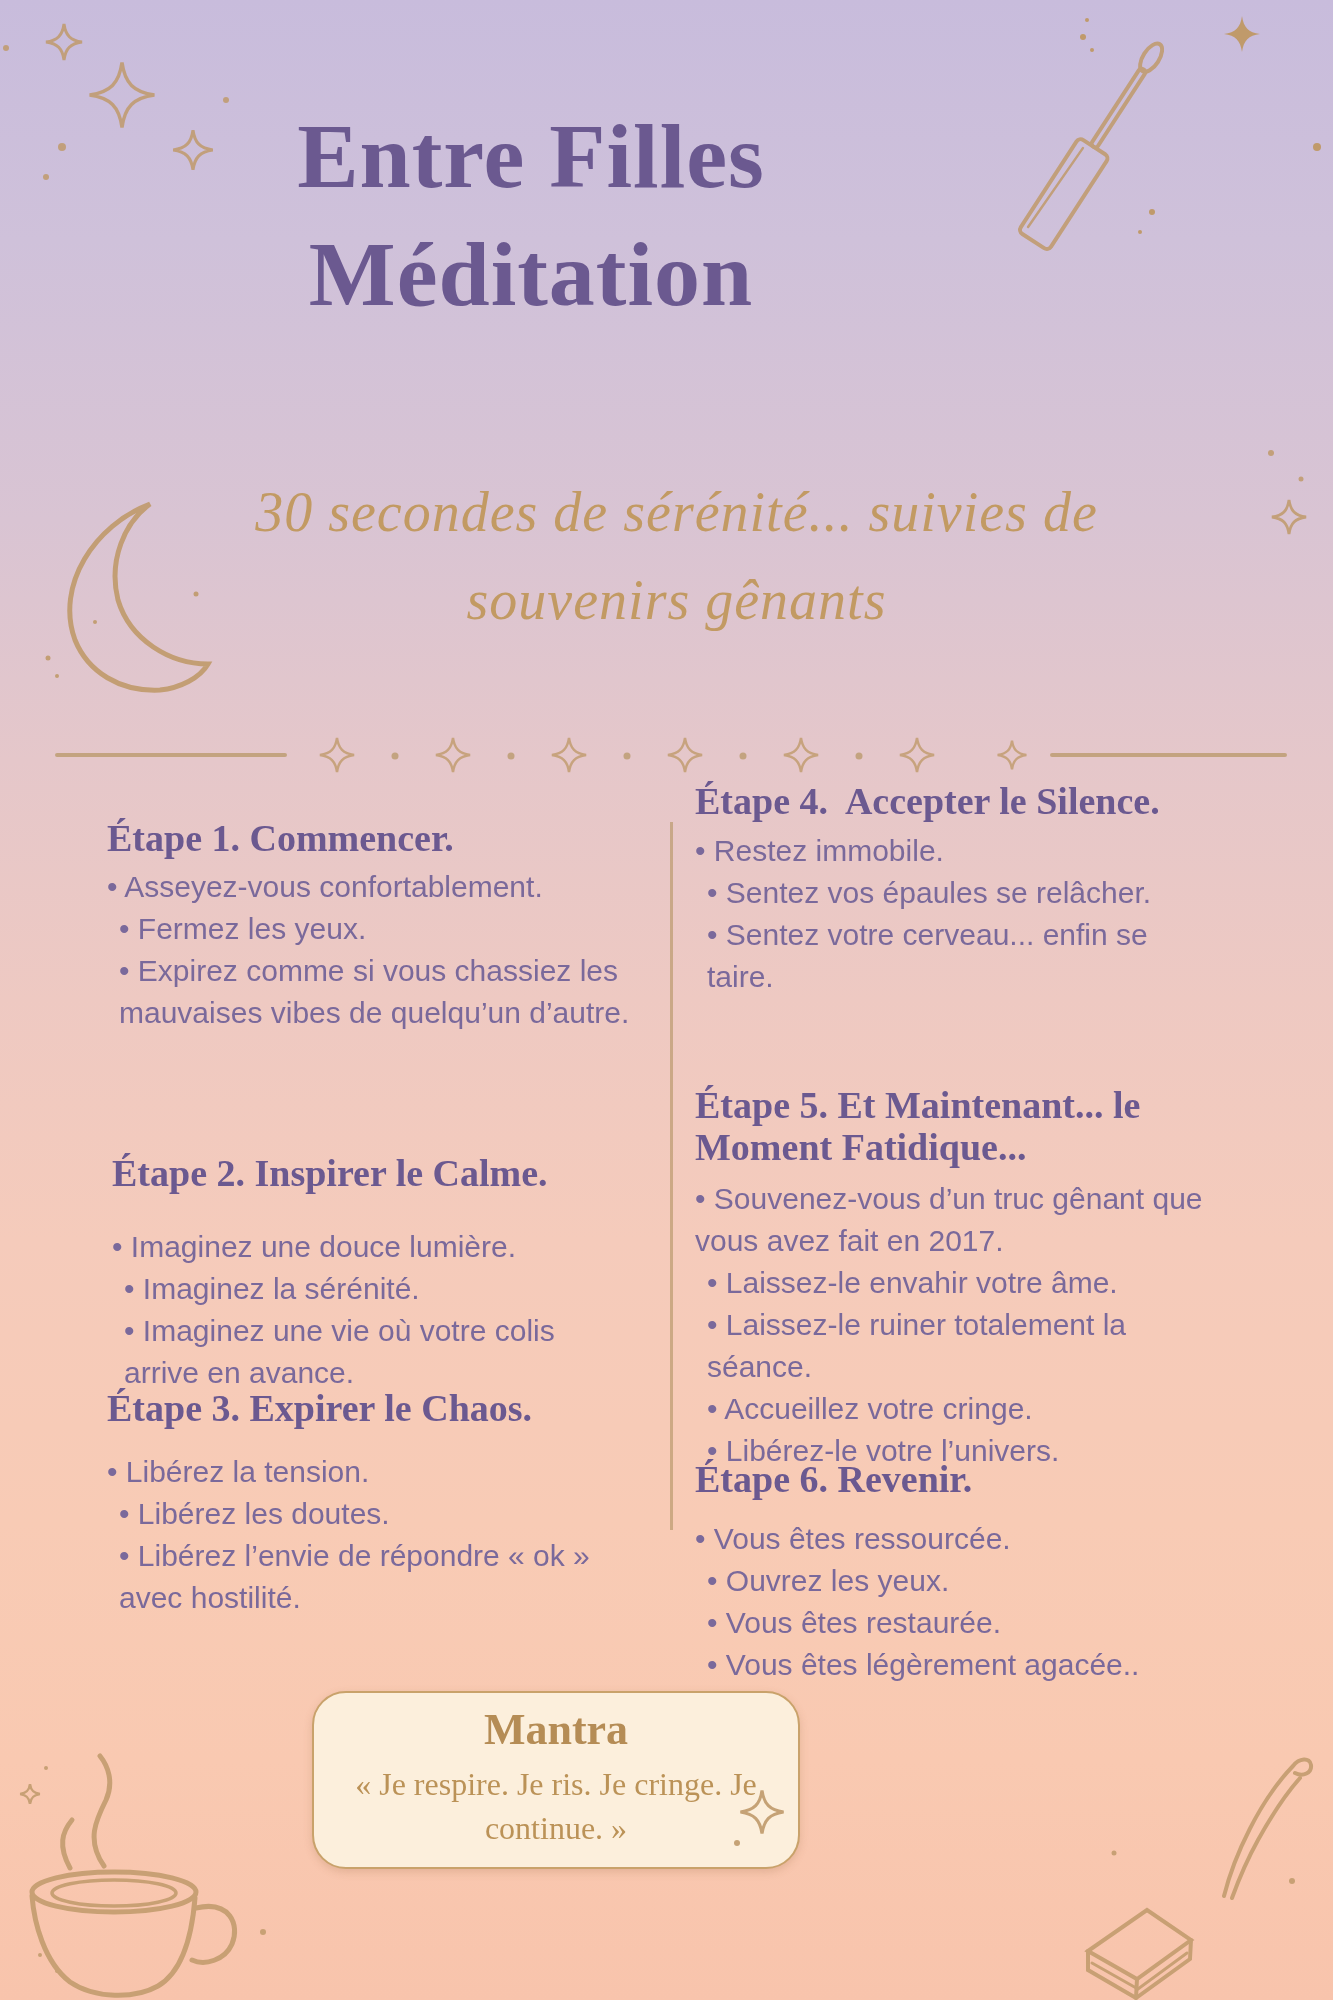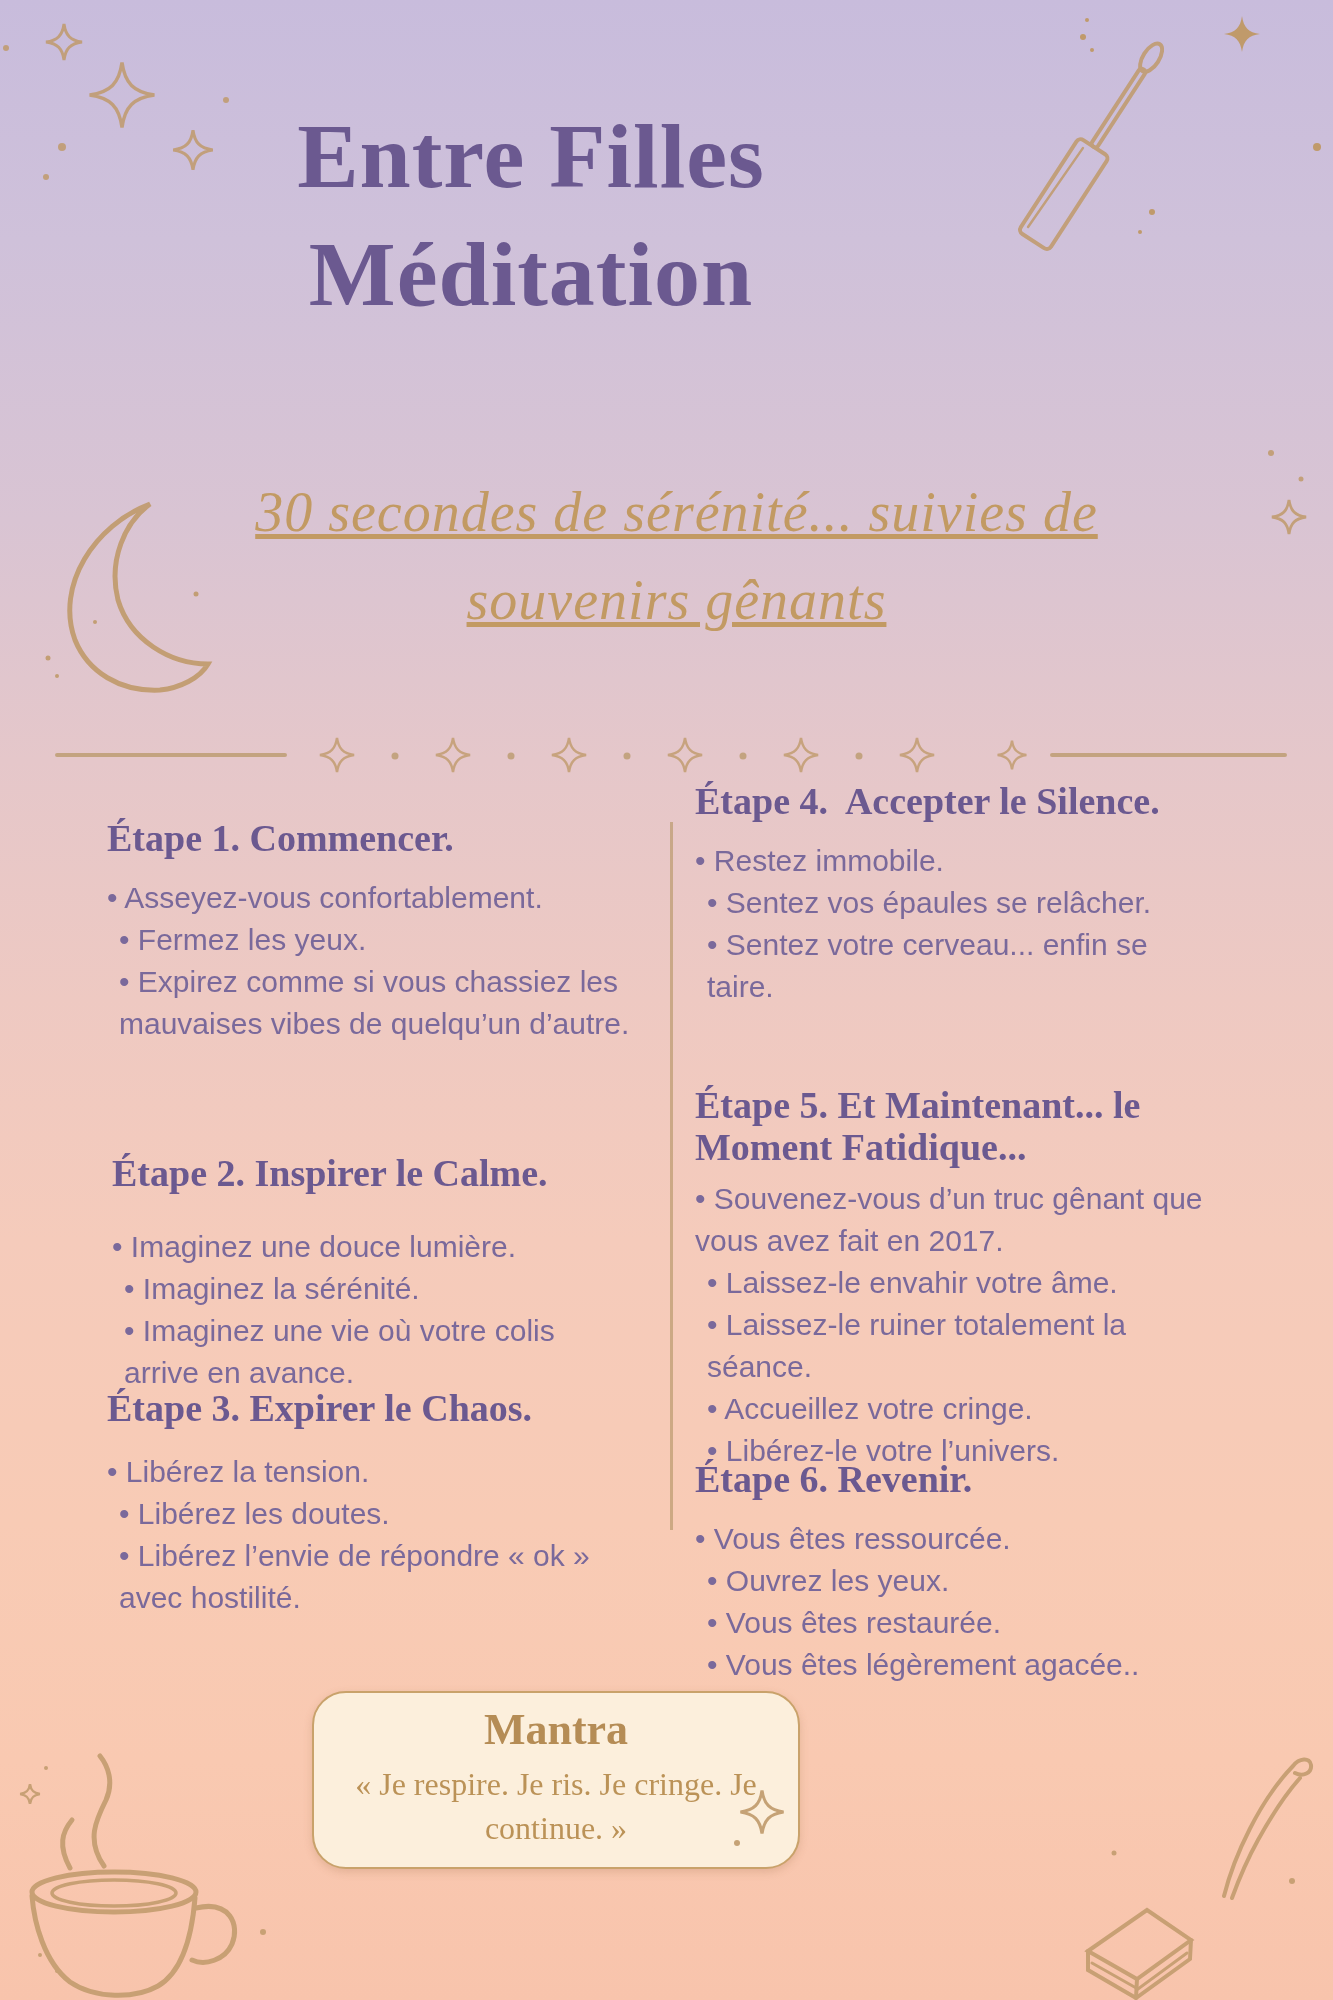--- a/index.html
+++ b/index.html
@@ -19,37 +19,37 @@
     text-align:center;
     font-family:"Liberation Serif", serif;
     font-weight:700;color:#6b5990;
     font-size:92px;line-height:1.28;letter-spacing:1px;
   }
   .subtitle{
     position:absolute;left:20px;top:468px;width:1313px;z-index:2;
     text-align:center;
     font-family:"Liberation Serif", serif;
     font-style:italic;color:#c29a63;
-    font-size:56px;line-height:1.58;letter-spacing:1px;text-decoration:underline;
+    font-size:56px;line-height:1.58;letter-spacing:1px;
   }
   .step{position:absolute;z-index:2;}
   .step-heading{
     font-family:"Liberation Serif", serif;
     font-weight:700;color:#6b5990;
     font-size:38px;line-height:1.22;
     white-space:pre-wrap;
   }
   .lh-tall .step-heading{line-height:1.5;}
   .lh-tight .step-heading{line-height:1.1;}
   .bullets{color:#7a699b;font-size:30px;line-height:1.4;}
   .bullets > div + div{padding-left:12px;}
-  .s1 .bullets{margin-top:16px;}
+  .s1 .bullets{margin-top:5px;}
   .s2 .bullets{margin-top:30px;}
   .s3 .bullets{margin-top:20px;}
-  .s4 .bullets{margin-top:10px;}
+  .s4 .bullets{}
   .s5 .bullets{margin-top:9px;}
   .s6 .bullets{margin-top:16px;}
 
   .mantra{
     position:absolute;left:312px;top:1691px;width:488px;height:178px;z-index:2;
     background:#fcefdc;border:2px solid #c9a26b;border-radius:34px;
     box-shadow:0 3px 8px rgba(150,100,60,.22);
     text-align:center;box-sizing:border-box;padding:12px 20px 0 20px;
   }
   .mantra-heading{

